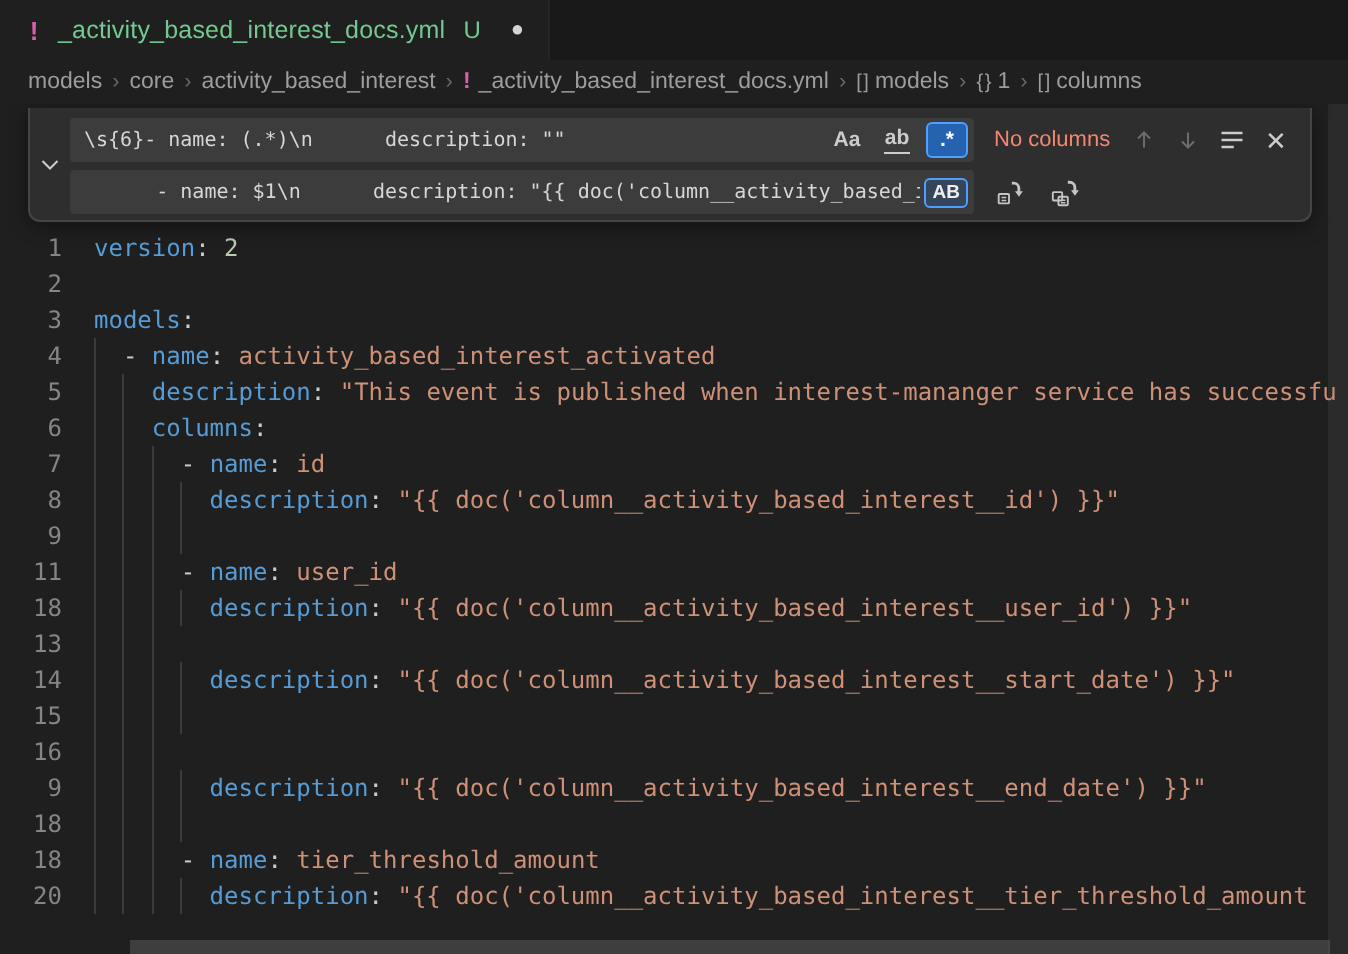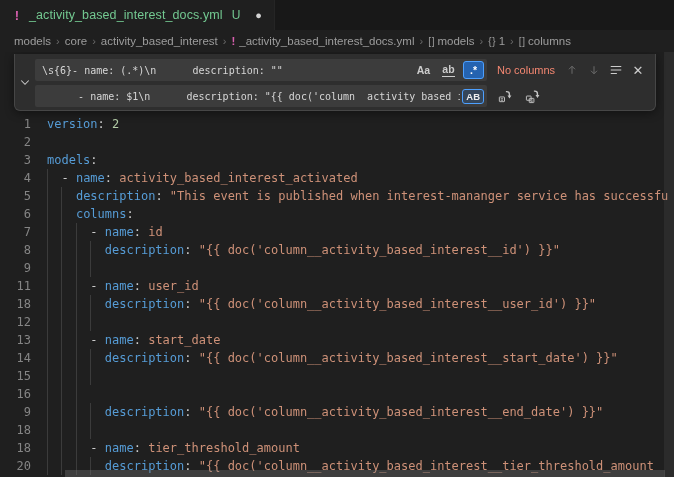--- a/index.html
+++ b/index.html
@@ -243,30 +243,21 @@
           <span class="guide" style="left: 61.4492px;"></span>
           <span class="guide" style="left: 75.8984px;"></span>
           <span class="guide" style="left: 90.3476px;"></span>
           <div class="ln">18</div>
           <div class="lc"><span class="tk-ws">        </span><span class="tk-k">description</span><span class="tk-p">: </span><span class="tk-s">"{{ doc('column__activity_based_interest__user_id') }}"</span></div>
         </div>
         <div class="code-row">
           <span class="guide" style="left: 47px;"></span>
           <span class="guide" style="left: 61.4492px;"></span>
           <span class="guide" style="left: 75.8984px;"></span>
-          <span class="guide" style="left: 90.3476px;"></span>
-          <div class="ln">12</div>
-          <div class="lc"></div>
-        </div>
-        <div class="code-row">
-          <span class="guide" style="left: 47px;"></span>
-          <span class="guide" style="left: 61.4492px;"></span>
-          <span class="guide" style="left: 75.8984px;"></span>
           <div class="ln">13</div>
-          <div class="lc"><span class="tk-ws">      </span><span class="tk-p">- </span><span class="tk-k">name</span><span class="tk-p">: </span><span class="tk-s">start_date</span></div>
         </div>
         <div class="code-row">
           <span class="guide" style="left: 47px;"></span>
           <span class="guide" style="left: 61.4492px;"></span>
           <span class="guide" style="left: 75.8984px;"></span>
           <span class="guide" style="left: 90.3476px;"></span>
           <div class="ln">14</div>
           <div class="lc"><span class="tk-ws">        </span><span class="tk-k">description</span><span class="tk-p">: </span><span class="tk-s">"{{ doc('column__activity_based_interest__start_date') }}"</span></div>
         </div>
         <div class="code-row">

